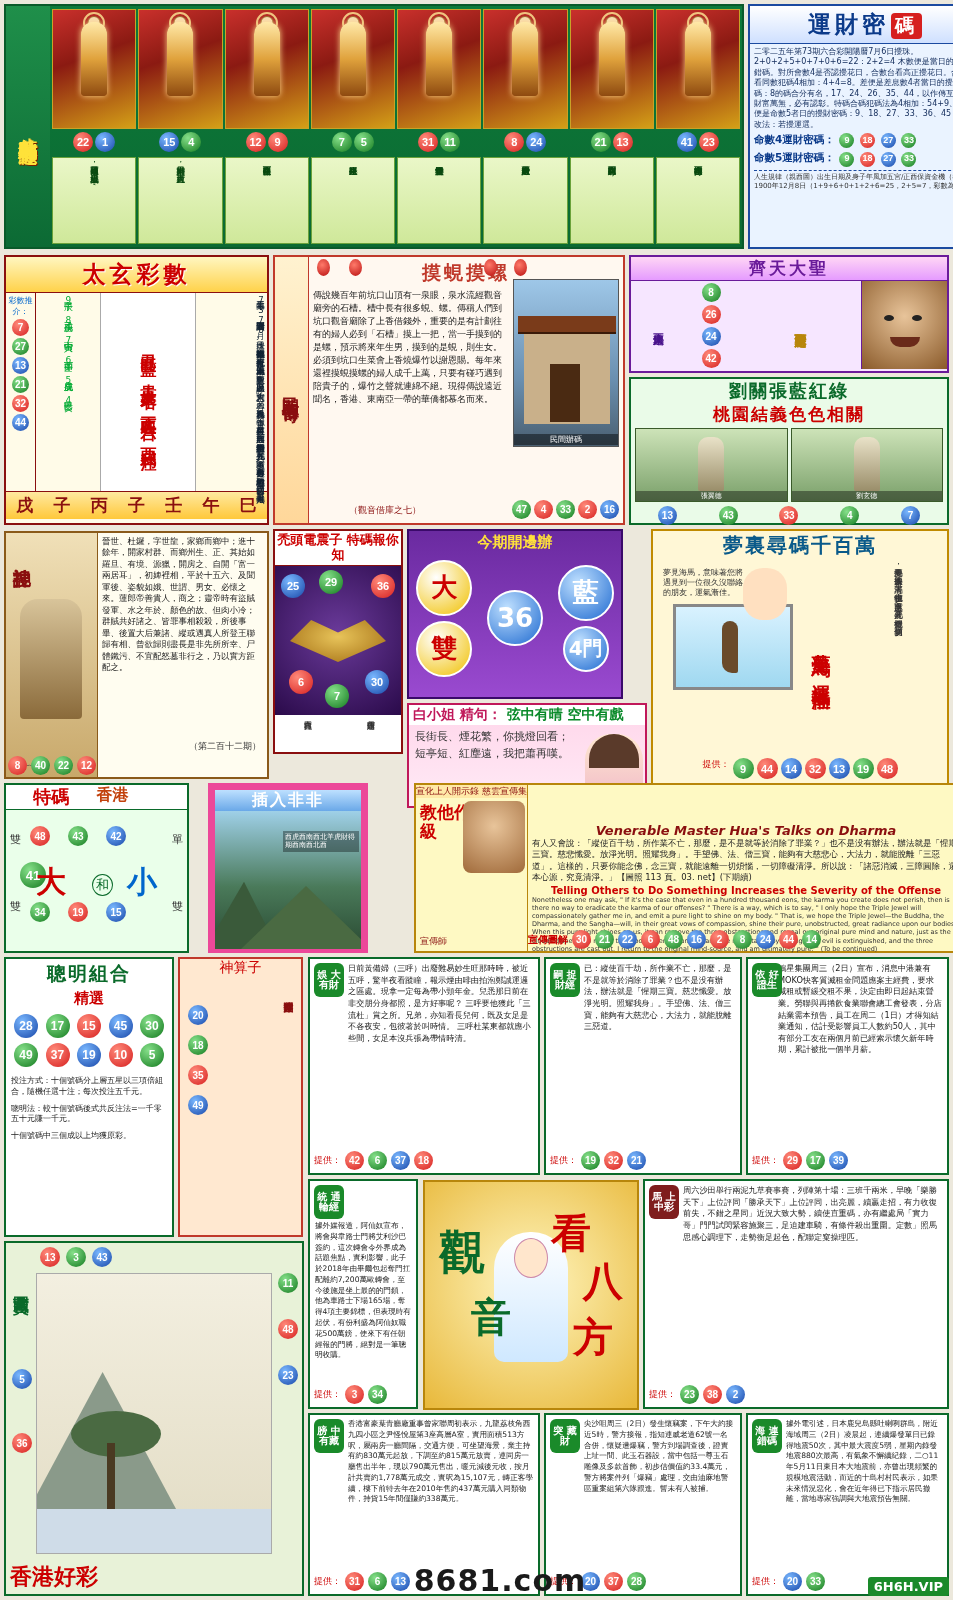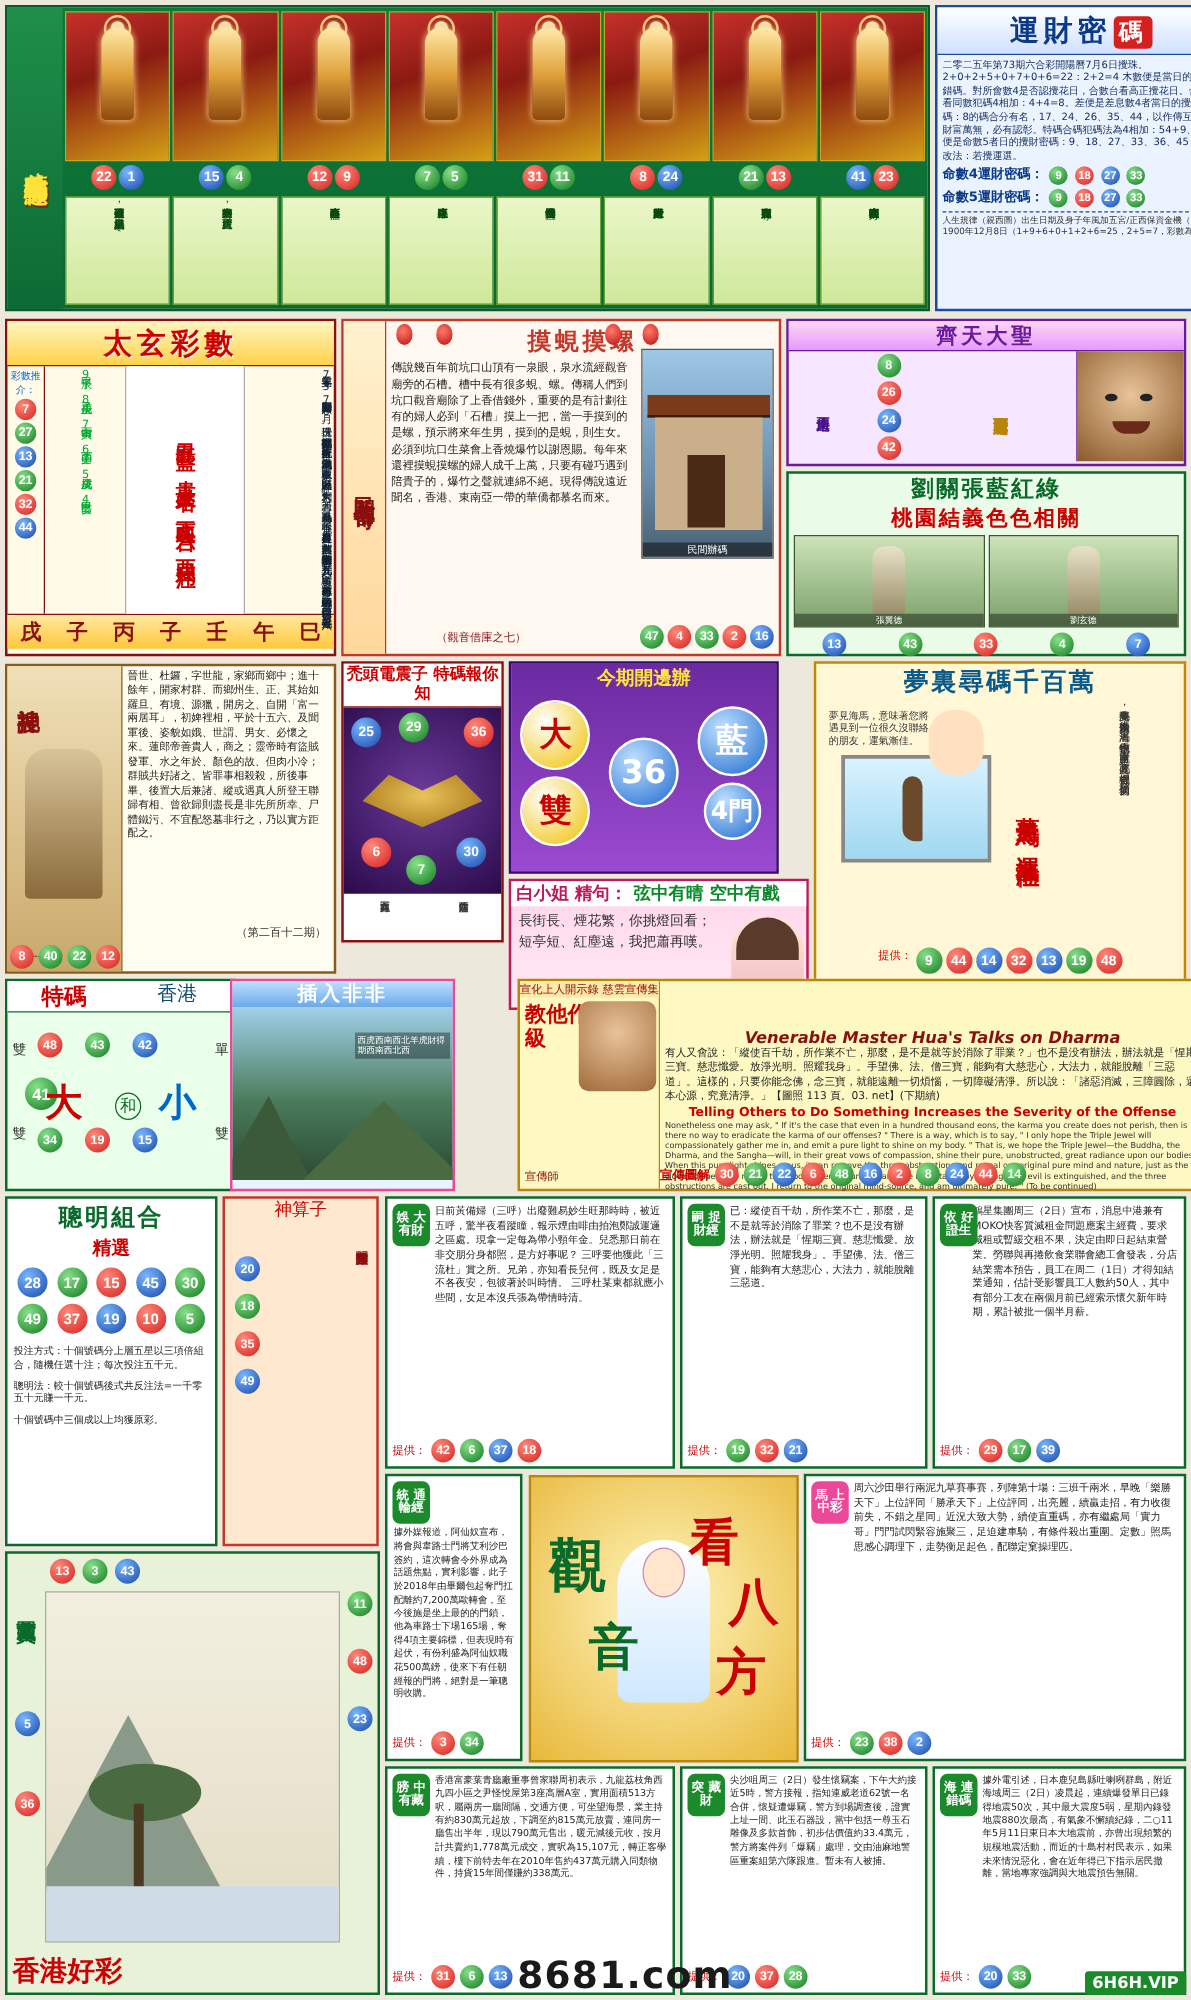--- a/index.html
+++ b/index.html
@@ -292,31 +292,31 @@
   #shen .nums{position:absolute;left:2px;bottom:2px;display:flex;gap:4px;}
   #shen .nums .ball{width:19px;height:19px;font-size:10px;}
 
   
   #tema {
     left:4px; top:783px; width:185px; height:170px;
     background:#eaffea; border:2px solid #0a6a2a;
   }
   #tema .ttl{display:flex;background:#fff;border-bottom:1px solid #0a6a2a;}
   #tema .ttl .a{flex:1;text-align:center;font-size:18px;font-weight:bold;color:#c00;}
-  #tema .ttl .b{flex:1;text-align:center;font-size:16px;font-weight:normal;color:#0c4a6e;}
+  #tema .ttl .b{flex:1;font-size:16px;font-weight:bold;color:#c2410c;}
   #tema .mid{position:relative;height:126px;}
   #tema .bigchar{position:absolute;left:30px;top:52px;font-size:30px;color:#c00;font-weight:bold;}
   #tema .bigchar2{position:absolute;right:30px;top:52px;font-size:30px;color:#06c;font-weight:bold;}
   #tema .ball{position:absolute;width:20px;height:20px;font-size:10px;}
   #tema .sidechar{position:absolute;font-size:11px;color:#333;}
 
   
   #feifei {
-    left:184px; top:783px; width:180px; height:170px;
-    background:#e8f4ff; border:2px solid #ec4899;
+    left:208px; top:783px; width:160px; height:170px;
+    background:#e8f4ff; border:7px solid #ec4899;
   }
   #feifei .ttl{background:linear-gradient(#bde0ff,#6aa8e8);text-align:center;font-size:16px;font-weight:bold;color:#fff;letter-spacing:2px;}
   #feifei .pic{height:138px;background:linear-gradient(#9fd0e8,#4a7a5a 55%,#2a4a32);position:relative;overflow:hidden;}
   #feifei .pic .mt{position:absolute;bottom:0;left:-10px;width:130px;height:84px;background:#3a5a3a;clip-path:polygon(0 100%,30% 20%,56% 100%);}
   #feifei .pic .mt2{position:absolute;bottom:0;right:-10px;width:130px;height:70px;background:#4a6a42;clip-path:polygon(0 100%,50% 10%,100% 100%);}
   #feifei .note{position:absolute;right:2px;top:20px;width:76px;font-size:7px;color:#fff;background:rgba(0,0,0,.35);padding:2px;line-height:1.2;}
 
   
   #dharma {
     left:414px; top:783px; width:552px; height:170px;
@@ -906,21 +906,21 @@
     <div class="txt" style="padding-top:40px;font-size:7.6px">據外媒報道，阿仙奴宣布，將會與韋路士門將艾利沙巴簽約，這次轉會令外界成為話題焦點，實利影響，此子於2018年由畢爾包起奪門扛配離約7,200萬歐轉會，至今後施是坐上最的的門鎖，他為車路士下場165場，奪得4項主要錦標，但表現時有起伏，有份利盛為阿仙奴職花500萬鎊，使來下有任朝經報的門將，絕對是一筆聰明收購。</div>
     <div class="badge" style="background:#1a8a2a">統 通輪經</div>
     <div class="nums">
       <span class="lbl">提供：</span>
       <span class="ball b-red">3</span>
       <span class="ball b-green">34</span>
     </div>
   </div>
 
   <div class="art" style="left:643px;top:1179px;width:306px;height:230px">
-    <div class="badge" style="background:#ec4899">馬 上中彩</div>
+    <div class="badge" style="background:#7f1d1d">馬 上中彩</div>
     <div class="txt" style="padding-left:38px">周六沙田舉行兩泥九草賽事賽，列陣第十場：三班千兩米，早晚「樂勝天下」上位評同「勝承天下」上位評同，出亮麗，續贏走招，有力收復前失，不錯之星同」近況大致大勢，續使直重碼，亦有繼處局「實力哥」門門試閃緊容施聚三，足迫建車騎，有條件殺出重圍。定數」照馬思感心調理下，走勢衡足起色，配聯定窠操理匹。</div>
     <div class="nums">
       <span class="lbl">提供：</span>
       <span class="ball b-green">23</span>
       <span class="ball b-red">38</span>
       <span class="ball b-blue">2</span>
     </div>
   </div>
 
   <div class="art" style="left:308px;top:1413px;width:232px;height:183px">

